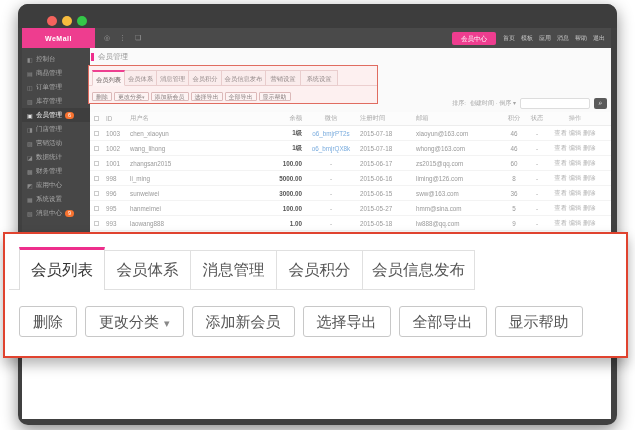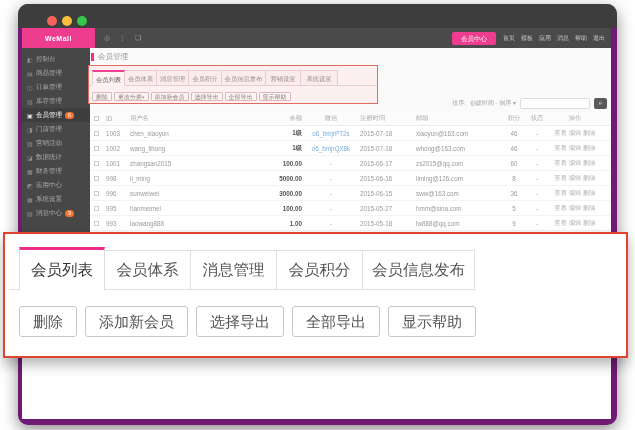--- a/index.html
+++ b/index.html
@@ -1,21 +1,21 @@
 <!DOCTYPE html>
 <html><head>
 <meta charset="utf-8">
 <style>
   * { margin:0; padding:0; box-sizing:border-box; }
   html,body { width:635px; height:430px; background:#ffffff; overflow:hidden;
     font-family:"Liberation Sans","DejaVu Sans",sans-serif; }
 
   
   .window { position:absolute; left:18px; top:4px; width:599px; height:421px;
-    background:#701a75; border-radius:10px; overflow:hidden;
+    background:#404040; border-radius:10px; overflow:hidden;
     box-shadow:0 5px 16px rgba(0,0,0,.45); }
   .soft { position:absolute; inset:0; filter:blur(.5px); }
   .titlebar { position:absolute; left:0; top:0; right:0; height:24px; background:#3d3d3d; }
   .light { position:absolute; top:12px; width:10px; height:10px; border-radius:50%; }
   .light.r { left:29px; } .light.y { left:44px; } .light.g { left:59px; }
 
   .app { position:absolute; left:4px; top:24px; width:589px; bottom:6px;
     background:#ffffff; overflow:hidden; }
 
   
@@ -397,20 +397,23 @@
       <div class="c-tab">会员积分</div>
 
       <div class="c-tab">会员信息发布</div>
     </div>
   <div class="c-btns">
 
       <span class="c-btn">
         <span>删除</span>
       </span>
 
+      <span class="c-btn">
+        <span>更改分类</span><span class="c-caret">▾</span>
+      </span>
 
       <span class="c-btn">
         <span>添加新会员</span>
       </span>
 
       <span class="c-btn">
         <span>选择导出</span>
       </span>
 
       <span class="c-btn">

